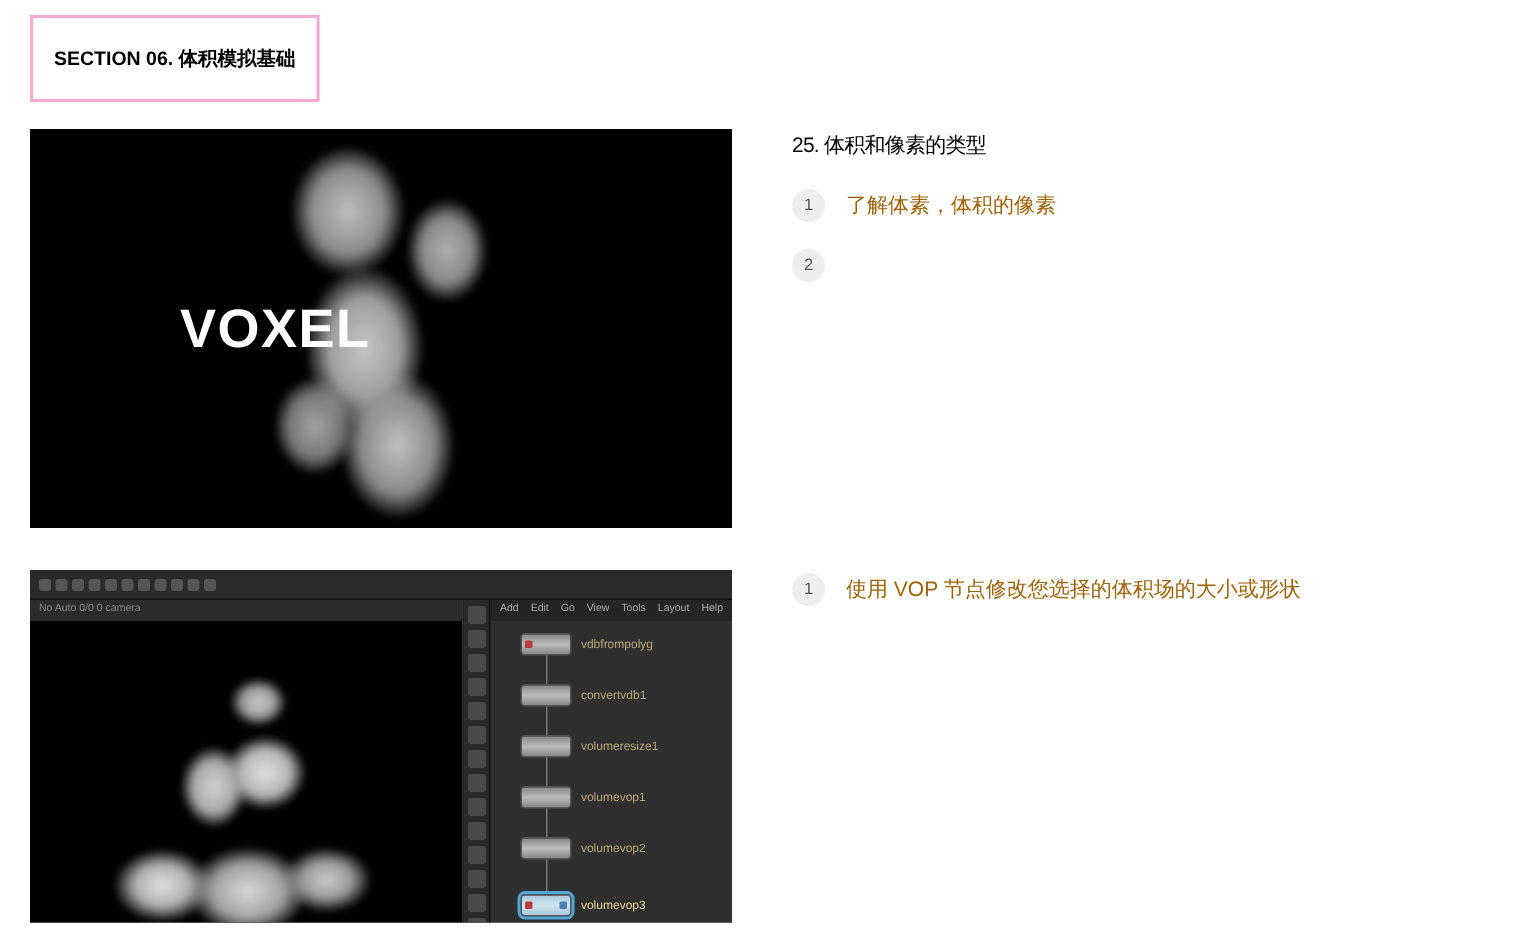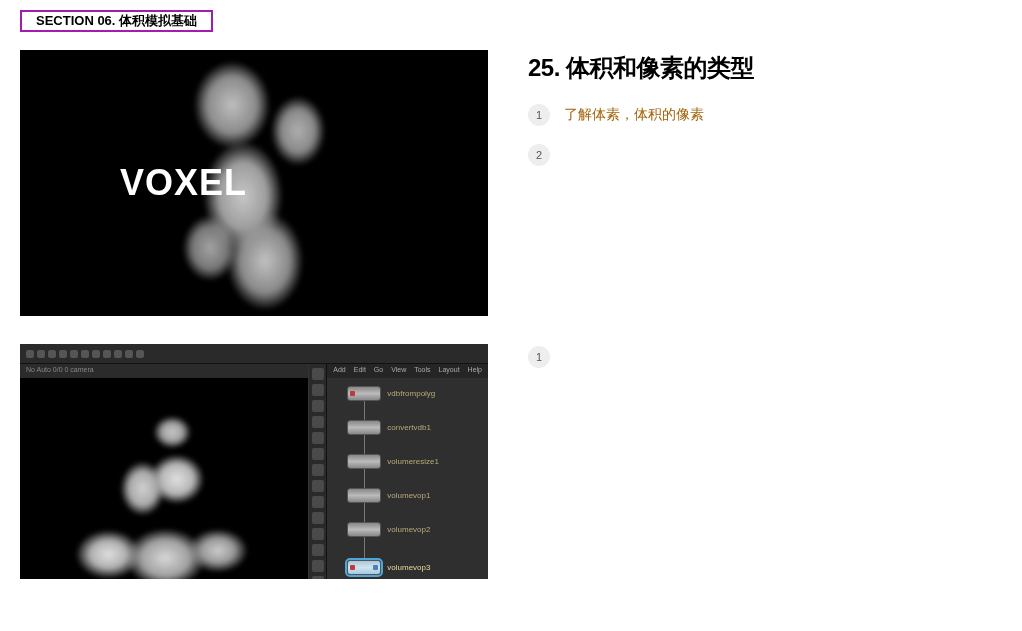--- a/index.html
+++ b/index.html
@@ -4,22 +4,22 @@
   <style>
     * { margin: 0; padding: 0; box-sizing: border-box; }
     body {
       font-family: -apple-system, "PingFang SC", "Microsoft YaHei", sans-serif;
       background: #fff;
       padding: 10px 20px;
       width: 1022px;
     }
     .section-tag {
       display: inline-block;
-      border: 2px solid #a21caf;
-      padding: 0 14px;
+      border: 2px solid #f9a8d4;
+      padding: 18px 14px;
       font-size: 13px;
       font-weight: 700;
       margin-bottom: 18px;
     }
     .lesson-row {
       display: flex;
       gap: 40px;
       margin-bottom: 28px;
     }
     .thumb {
@@ -155,22 +155,22 @@
     .node-label.sel { color: #e8d89a; }
     .wire {
       position: absolute;
       left: 37px;
       width: 1px;
       background: #777;
     }
     
     .lesson-content { flex: 1; padding-top: 2px; }
     .lesson-title {
-      font-size: 24px;
-      font-weight: 700;
+      font-size: 14px;
+      font-weight: 400;
       margin-bottom: 20px;
       letter-spacing: -0.5px;
     }
     .point {
       display: flex;
       align-items: center;
       gap: 14px;
       margin-bottom: 18px;
     }
     .point-num {
@@ -288,18 +288,19 @@
               <div class="node-flag blue"></div>
             </div>
             <div class="node-label sel">volumevop3</div>
           </div>
       </div>
     </div>
   </div>
   <div class="lesson-content">
     <div class="point">
       <div class="point-num">1</div>
+      <div class="point-text">使用 VOP 节点修改您选择的体积场的大小或形状</div>
     </div>
   </div>
 </div>
 
 
 
 
 </body></html>

